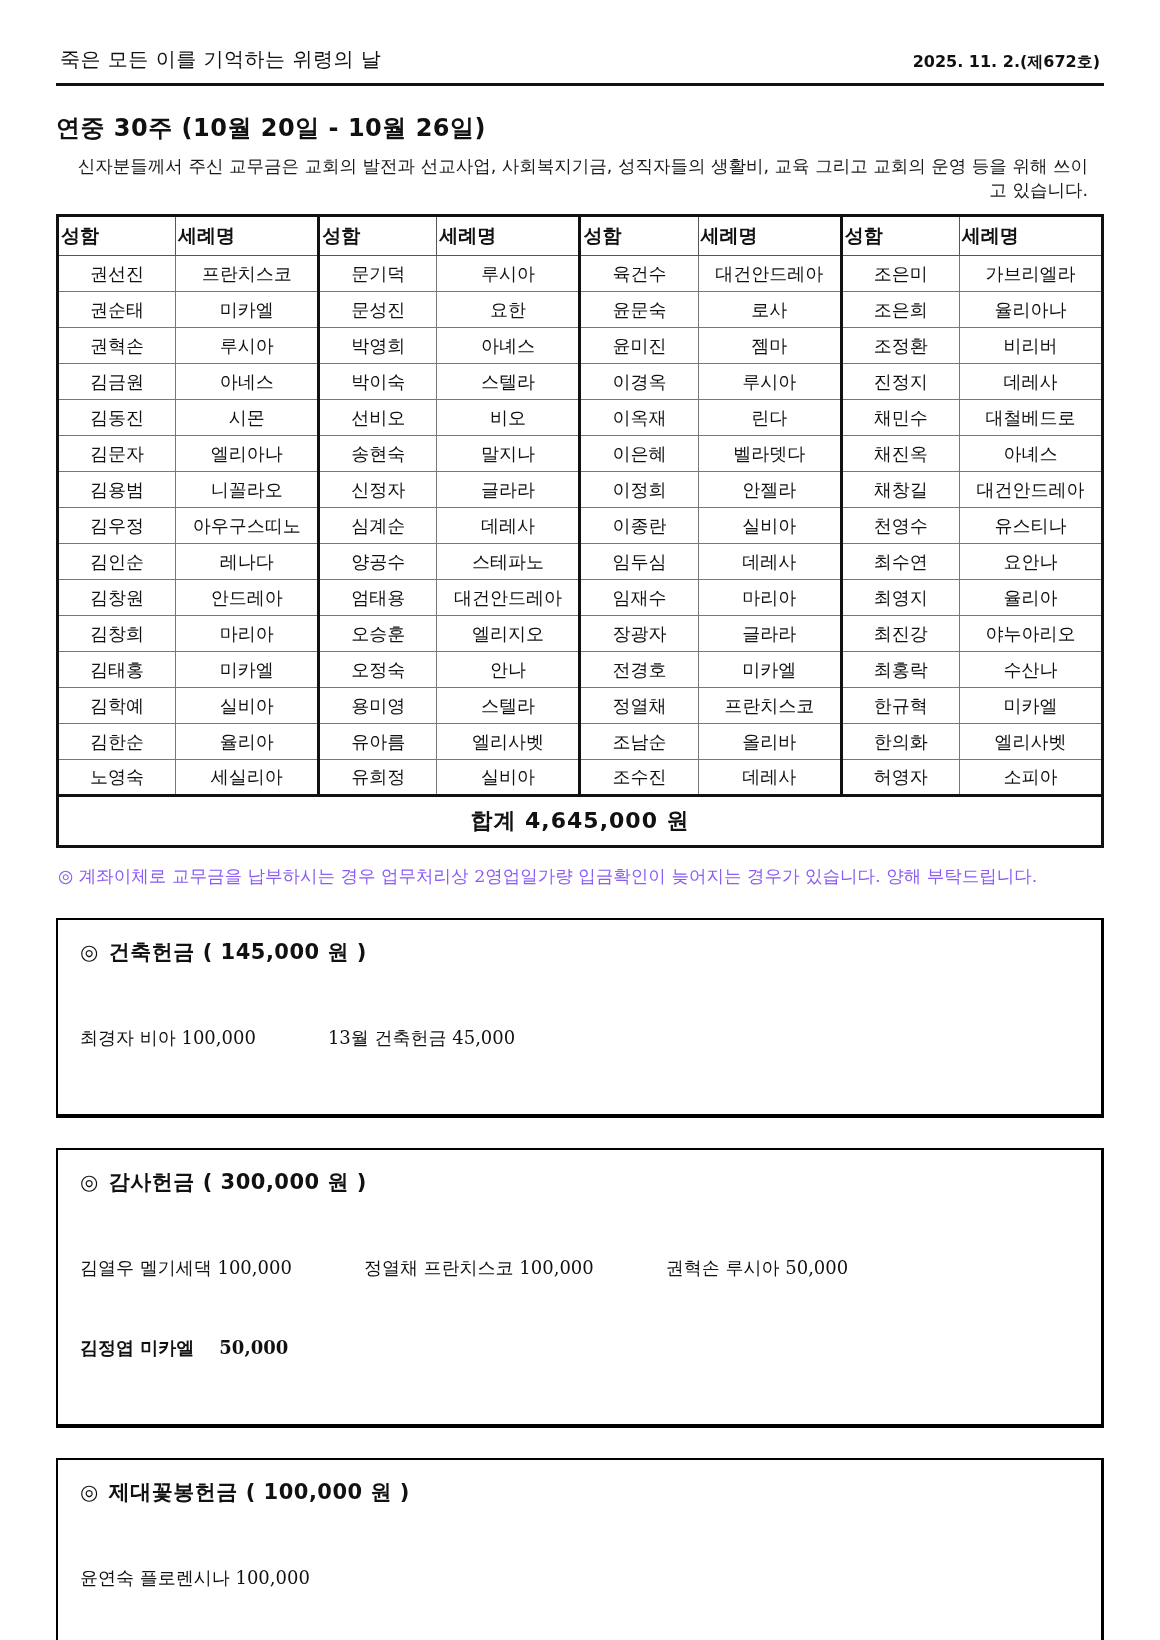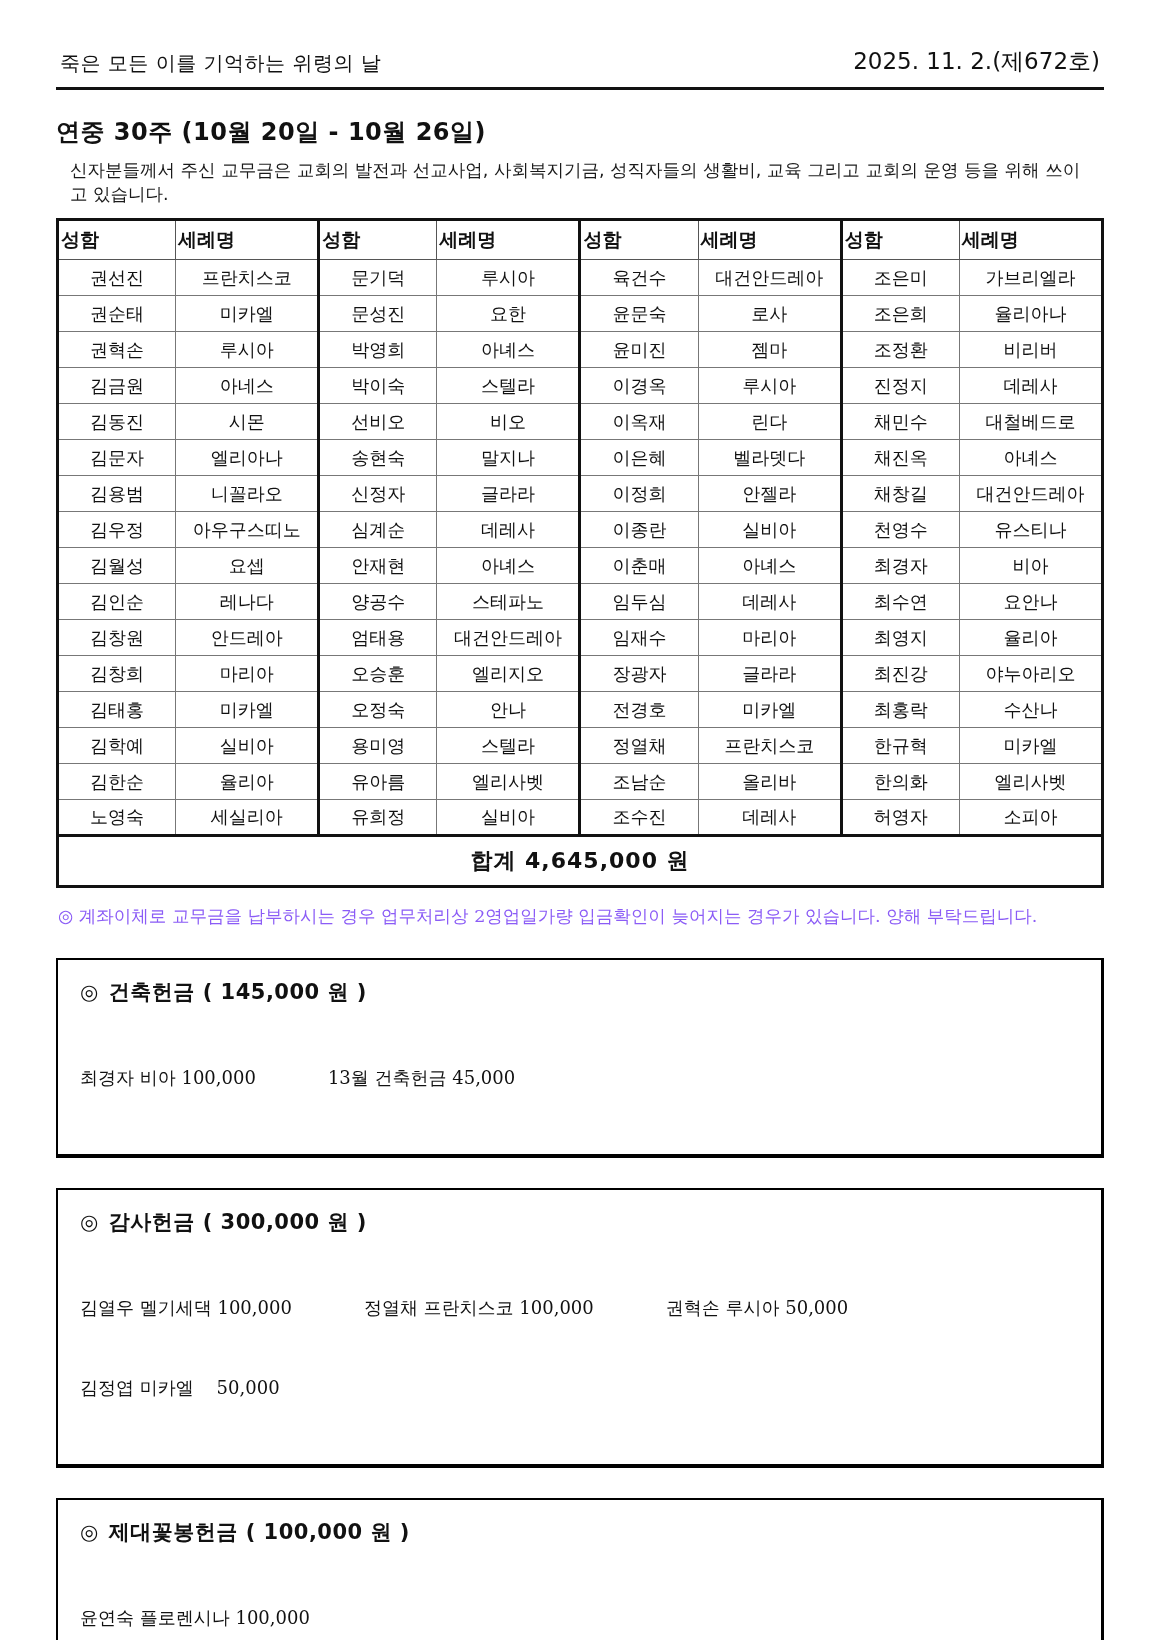--- a/index.html
+++ b/index.html
@@ -22,35 +22,36 @@
     align-items: flex-end;
     padding: 6px 4px 10px 4px;
     border-bottom: 3px solid #111;
   }
   .doc-header .left {
     font-size: 20px;
     font-weight: 400;
     letter-spacing: 0.5px;
   }
   .doc-header .right {
-    font-size: 23px;
-    font-weight: 400;
+    font-size: 16px;
+    font-weight: 700;
   }
 
   
   .section-title {
     margin-top: 26px;
     font-size: 24px;
     font-weight: 800;
     letter-spacing: 0.5px;
   }
   .intro-text {
     margin: 10px 16px 12px 14px;
     font-size: 17.5px;
     color: #1a1a1a;
+    text-align: right;
   }
 
   
   table.offering {
     width: 100%;
     border-collapse: collapse;
     border: 3px solid #111;
     table-layout: fixed;
   }
   table.offering th {
@@ -109,21 +110,21 @@
     margin-top: 18px;
     font-size: 18px;
     font-family: "DejaVu Serif", "Liberation Serif", serif;
     white-space: pre-wrap;
   }
   .donation-line {
     display: flex;
     gap: 72px;
     white-space: pre-wrap;
   }
-  .donation-line + .donation-line { margin-top: 14px; }
+  .donation-line + .donation-line { margin-top: 14px; font-weight: bold; }
 
   .marker { font-weight: 800; }
 </style>
 </head>
 <body>
 
 <div class="page">
 
   <div class="doc-header">
     <div class="left">죽은 모든 이를 기억하는 위령의 날</div>
@@ -231,30 +232,20 @@
           <td>김우정</td>
           <td>아우구스띠노</td>
           <td class="pair-start">심계순</td>
           <td>데레사</td>
           <td class="pair-start">이종란</td>
           <td>실비아</td>
           <td class="pair-start">천영수</td>
           <td>유스티나</td>
         </tr>
         <tr>
-          <td>김월성</td>
-          <td>요셉</td>
-          <td class="pair-start">안재현</td>
-          <td>아녜스</td>
-          <td class="pair-start">이춘매</td>
-          <td>아녜스</td>
-          <td class="pair-start">최경자</td>
-          <td>비아</td>
-        </tr>
-        <tr>
           <td>김인순</td>
           <td>레나다</td>
           <td class="pair-start">양공수</td>
           <td>스테파노</td>
           <td class="pair-start">임두심</td>
           <td>데레사</td>
           <td class="pair-start">최수연</td>
           <td>요안나</td>
         </tr>
         <tr>

